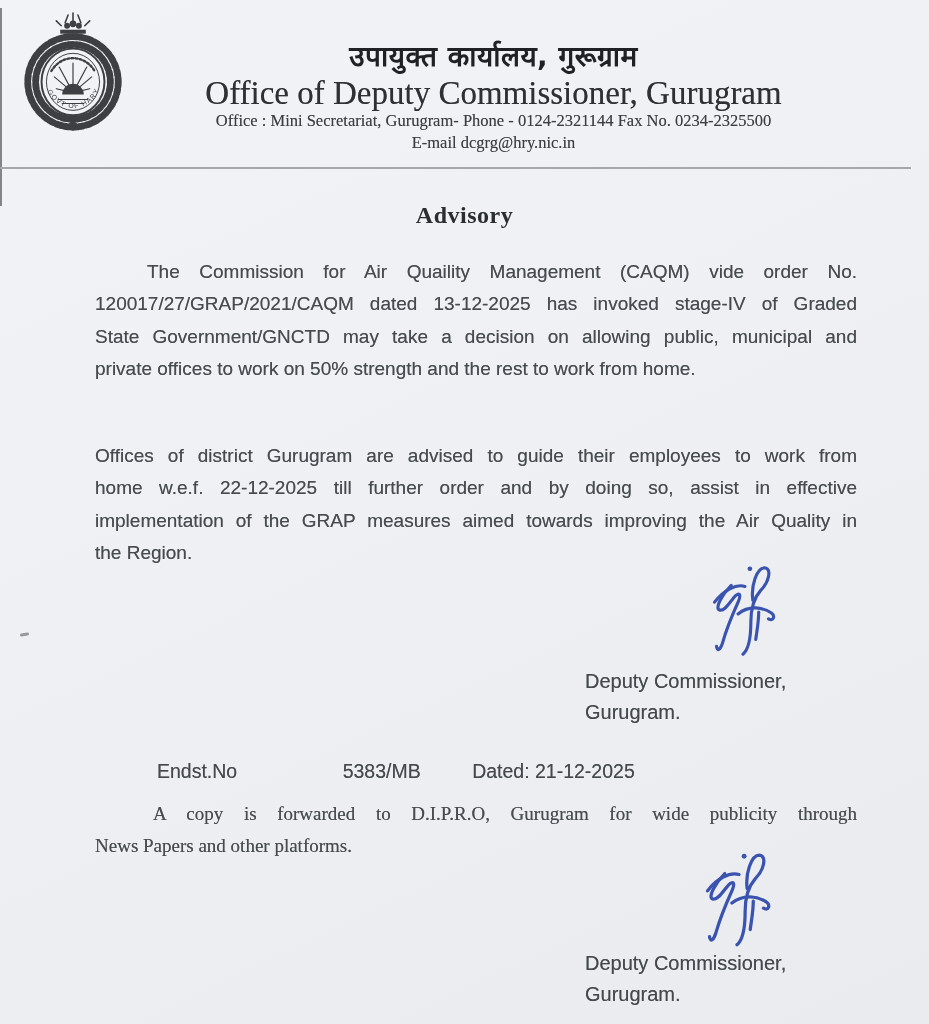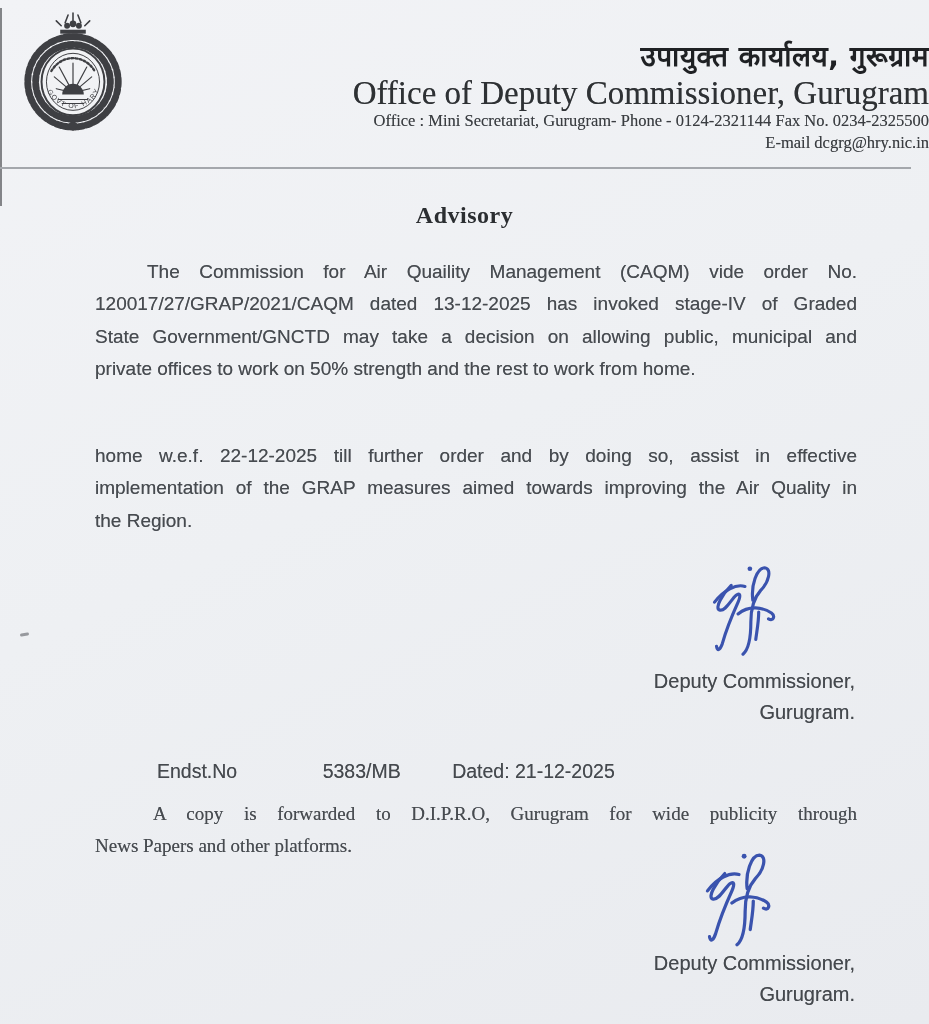--- a/index.html
+++ b/index.html
@@ -11,43 +11,43 @@
   }
   .page{
     position:relative;width:929px;height:1024px;
     background:linear-gradient(155deg,#f2f3f6 0%,#eef0f3 45%,#e9ebef 100%);
   }
   
   .edge-line{position:absolute;left:0;top:8px;width:2px;height:198px;background:rgba(40,42,46,.55);}
   .smudge{position:absolute;left:20px;top:633px;width:9px;height:3px;background:rgba(80,82,88,.55);border-radius:2px;transform:rotate(-8deg);}
   
   .emblem{position:absolute;left:14px;top:10px;width:118px;height:124px;opacity:.88;}
-  .lh-text{position:absolute;left:58px;right:0;top:40px;text-align:right;color:#303336;}
+  .lh-text{position:absolute;left:58px;right:0;top:40px;text-align:center;color:#303336;}
   .lh-hindi{font-family:"DejaVu Sans",sans-serif;font-size:28px;font-weight:bold;color:#1f2124;letter-spacing:.5px;line-height:34px;}
   .lh-eng{font-family:"Liberation Serif",serif;font-size:33px;color:#2e3134;line-height:34px;margin-top:2px;text-shadow:0 0 .5px rgba(46,49,52,.6);}
   .lh-office,.lh-email{font-family:"Liberation Serif",serif;font-size:16.5px;color:#3a3d41;line-height:22px;text-shadow:0 0 .4px rgba(58,61,65,.5);}
   .divider{position:absolute;left:0;top:167px;width:911px;height:2px;background:#a4a7ac;}
   
   .advisory{position:absolute;left:25px;right:25px;top:202px;text-align:center;
     font-family:"Liberation Serif",serif;font-weight:bold;font-size:24px;color:#2b2e31;letter-spacing:.5px;}
   .para{position:absolute;left:95px;width:762px;font-size:19px;line-height:32.4px;color:#474b50;
     text-shadow:0 0 .5px rgba(71,75,80,.65);}
   .p1{top:256px;} .p2{top:440px;} .p3{top:798px;font-family:Liberation Serif, serif;}
   .jline{display:block;text-align:justify;text-align-last:justify;}
   .jlast{text-align-last:left;}
   .ind52{text-indent:52px;} .ind118{text-indent:118px;} .ind58{text-indent:58px;}
   
   .sig{position:absolute;}
   .sig1{left:693px;top:556px;width:100px;height:108px;}
   .sig2{left:685px;top:843px;width:104px;height:112px;}
-  .dc-block{position:absolute;left:585px;width:270px;text-align:right;font-size:20px;line-height:31px;color:#44484d;text-shadow:0 0 .5px rgba(68,72,77,.6);}
+  .dc-block{position:absolute;left:585px;width:270px;text-align:left;font-size:20px;line-height:31px;color:#44484d;text-shadow:0 0 .5px rgba(68,72,77,.6);}
   .dc1{top:666px;} .dc2{top:948px;}
   
   .endst{position:absolute;left:95px;top:760px;width:762px;font-size:19.5px;color:#45494e;text-shadow:0 0 .5px rgba(69,73,78,.6);white-space:nowrap;}
-  .endst .lbl{margin-left:62px;} .endst .num{margin-left:80px;} .endst .dat{margin-left:46px;}
+  .endst .lbl{margin-left:62px;} .endst .num{margin-left:100px;} .endst .dat{margin-left:46px;}
 </style>
 </head>
 <body>
 
 <div class="page">
 
   <div class="edge-line"></div>
   <div class="smudge"></div>
 
   <svg class="emblem" viewBox="0 0 120 126">
@@ -98,20 +98,21 @@
   <div class="advisory">Advisory</div>
 
   <div class="para p1">
     <span class="jline ind52">The Commission for Air Quaility Management (CAQM) vide order No.</span>
     <span class="jline">120017/27/GRAP/2021/CAQM dated 13-12-2025 has invoked stage-IV of Graded</span>
     <span class="jline">State Government/GNCTD may take a decision on allowing public, municipal and</span>
     <span class="jline jlast">private offices to work on 50% strength and the rest to work from home.</span>
   </div>
 
   <div class="para p2">
+    <span class="jline">Offices of district Gurugram are advised to guide their employees to work from</span>
     <span class="jline">home w.e.f. 22-12-2025 till further order and by doing so, assist in effective</span>
     <span class="jline">implementation of the GRAP measures aimed towards improving the Air Quality in</span>
     <span class="jline jlast">the Region.</span>
   </div>
 
   <svg class="sig sig1" viewBox="0 0 100 110">
     <g stroke="#3a53ae" stroke-width="3.2" fill="none" stroke-linecap="round" stroke-linejoin="round">
       <circle cx="57" cy="13" r="2.4" fill="#3a53ae" stroke="none"></circle>
       <path d="M38 30 C29 39 21 53 26 55 C32 57 38 44 43 40 C47 37 48 40 45 47 C40 58 33 75 29 89 C27 95 24 98 23 92"></path>
       <path d="M21 47 C30 35 43 28 52 31"></path>

